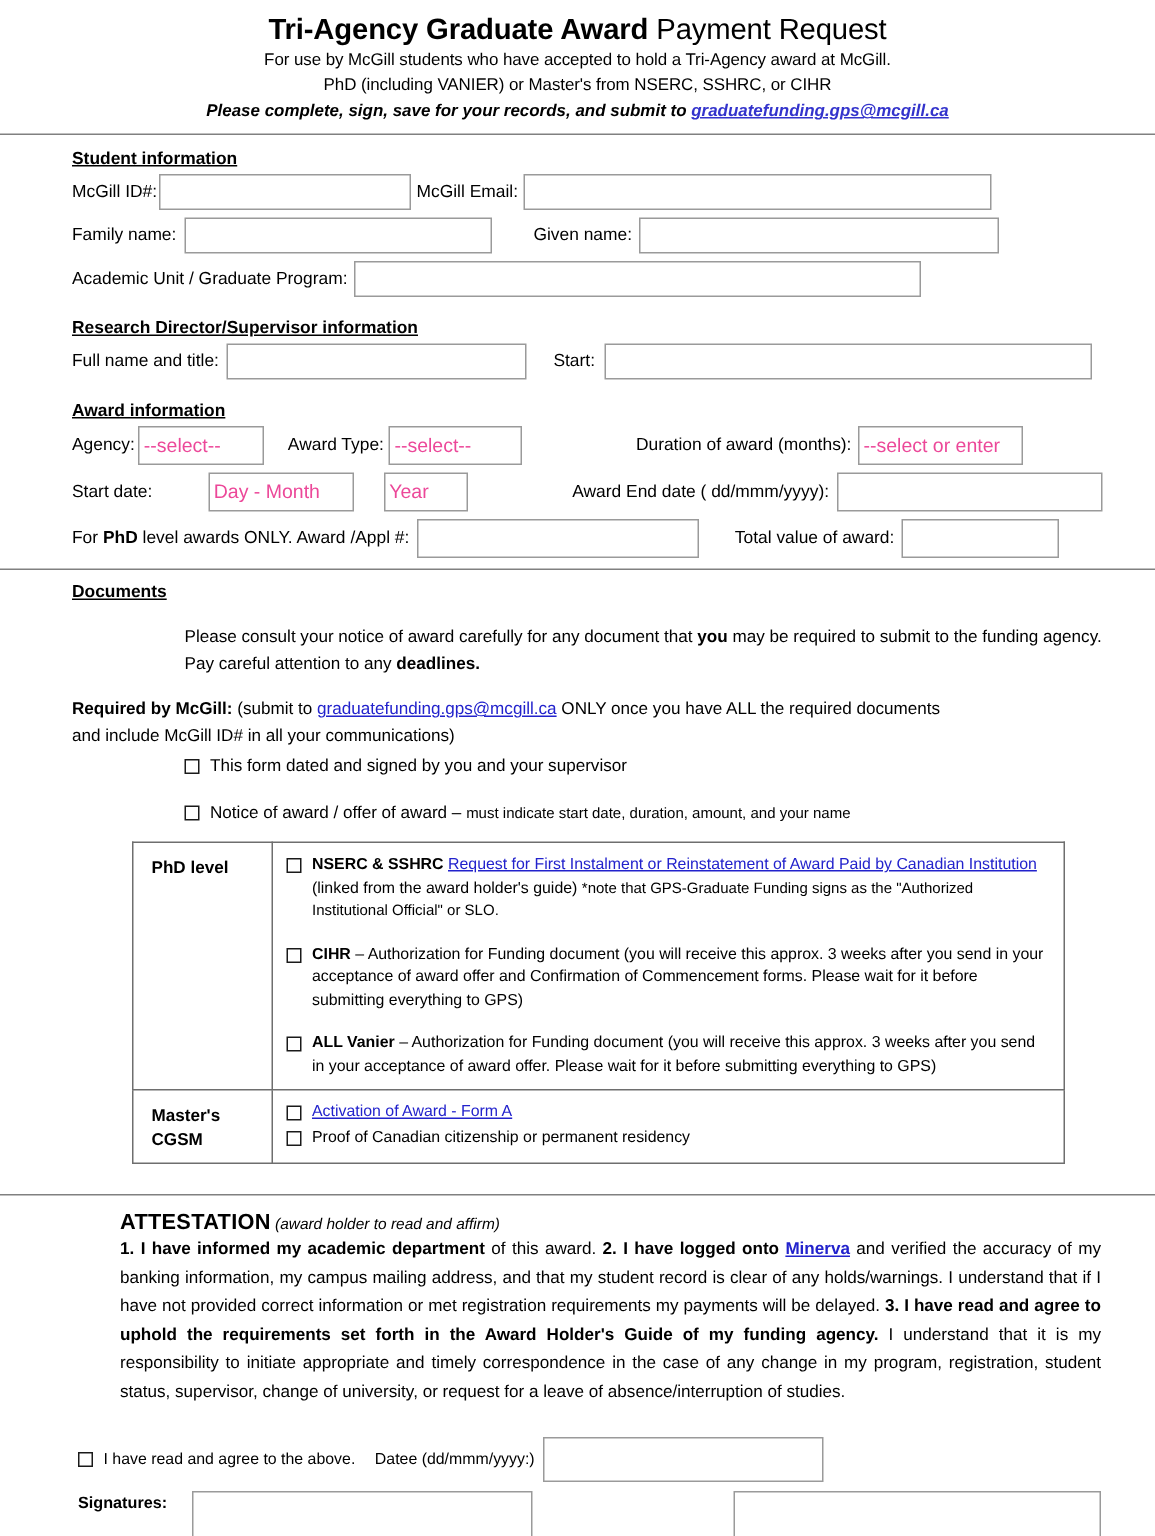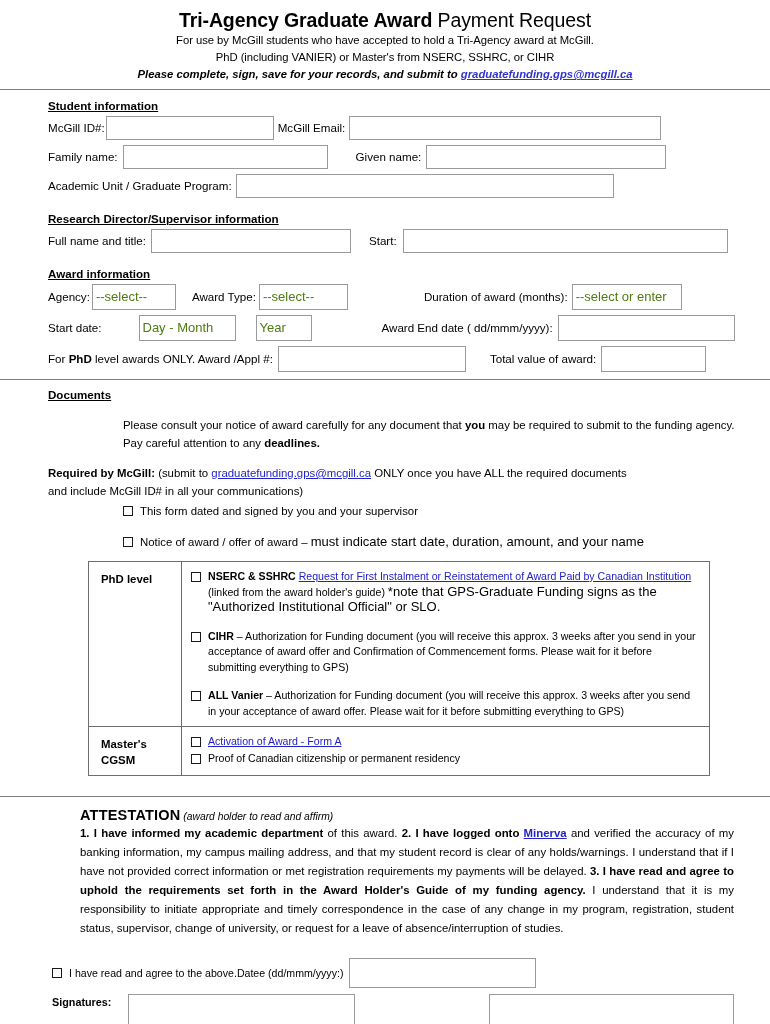--- a/index.html
+++ b/index.html
@@ -88,21 +88,21 @@
     line-height: 14px;
   }
   .box {
     border: 1px solid #9a9a9a;
     background: #ffffff;
     height: 24px;
     box-sizing: border-box;
     font-size: 13px;
     line-height: 22px;
     padding: 0 3px;
-    color: #4d7c0f;
+    color: #ec4899;
     white-space: nowrap;
     overflow: hidden;
   }
   .box.tall { height: 26px; line-height: 24px; }
 
   
   .doc-body {
     padding-left: 48px;
     padding-right: 34px;
     font-size: 11.4px;
@@ -127,21 +127,21 @@
     display: inline-block;
     width: 8px;
     height: 8px;
     border: 1px solid #1a1a1a;
     margin-right: 7px;
     margin-top: 4px;
     flex: 0 0 auto;
     background: #fff;
   }
   .small {
-    font-size: 13px;
+    font-size: 10px;
     line-height: 14px;
   }
 
   
   .doc-table {
     margin-left: 88px;
     margin-top: 10px;
     width: 622px;
     border-collapse: collapse;
   }
@@ -377,21 +377,21 @@
     </div>
     <div class="attest-body">
       <span class="b">1. I have informed my academic department</span><span> of this award. </span><span class="b">2. I have logged onto </span><a class="lnk b" href="#">Minerva</a><span> and verified the accuracy of my banking information, my campus mailing address, and that my student record is clear of any holds/warnings. I understand that if I have not provided correct information or met registration requirements my payments will be delayed. </span><span class="b">3. I have read and agree to uphold the requirements set forth in the Award Holder's Guide of my funding agency.</span><span> I understand that it is my responsibility to initiate appropriate and timely correspondence in the case of any change in my program, registration, student status, supervisor, change of university, or request for a leave of absence/interruption of studies.</span>
     </div>
   </div>
 
   <div class="sig-area">
     <div class="sig-row">
       <span class="chkbox" style="margin-top:0;"></span>
       <span class="sig-label-col">I have read and agree to the above.</span>
-      <span class="sig-label-col" style="">Datee (dd/mmm/yyyy:)</span>
+      <span class="sig-label-col" style="margin-left:13px;">Datee (dd/mmm/yyyy:)</span>
       <div class="sig-box" style="width:187px;height:30px;margin-left:6px;"></div>
     </div>
 
     <div class="sig-row" style="margin-top:6px;align-items:stretch;">
       <div class="stacked-labels" style="width:76px;padding:2px 0;">
         <span class="b">Signatures:</span>
 
       </div>
       <div class="sig-box" style="width:228px;height:48px;"></div>
       <div class="stacked-labels" style="width:84px;justify-content:flex-end;padding-bottom:2px;padding-left:50px;">

